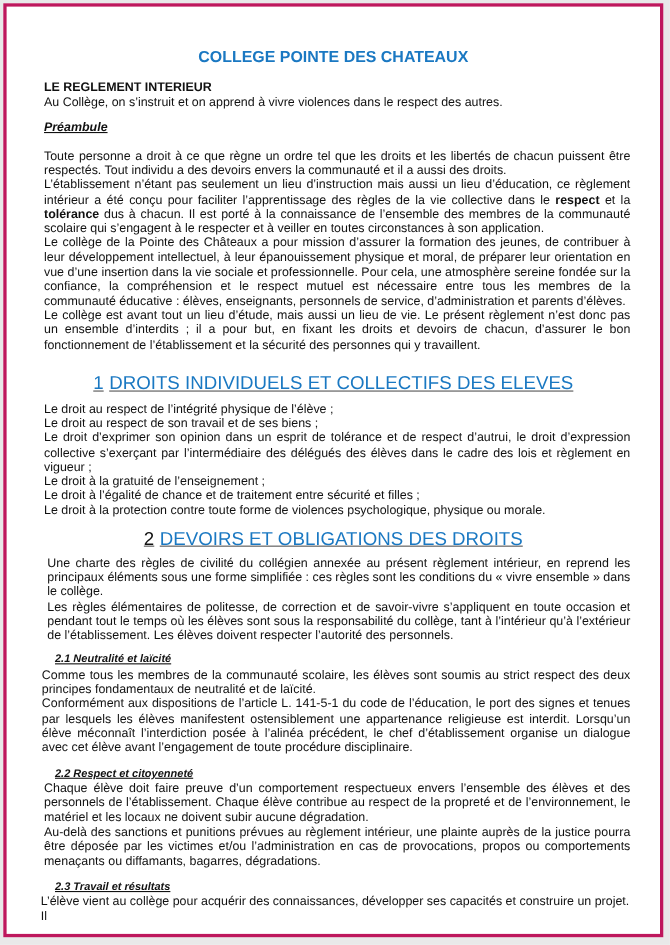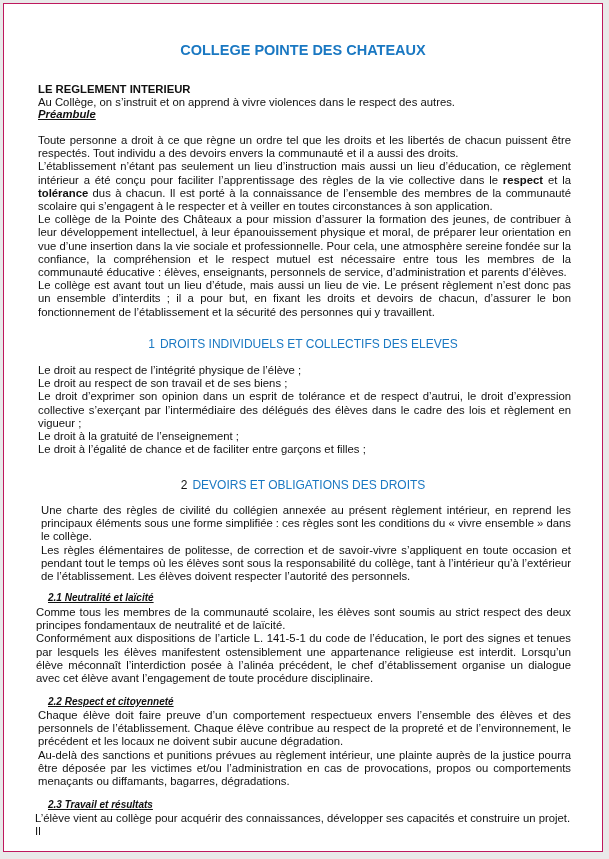--- a/index.html
+++ b/index.html
@@ -2,52 +2,52 @@
 <html><head>
 <meta charset="utf-8">
 <style>
   html, body { margin:0; padding:0; }
   body {
     width:609px; height:859px; background:#e9e9e9; overflow:hidden;
     font-family:"Liberation Sans", sans-serif; color:#111;
   }
   .page {
     position:absolute; left:3px; top:3px; width:600px; height:849px;
-    background:#fff; border:1px solid #be185d; box-sizing:border-box;
+    background:#fff; border:3px solid #be185d; box-sizing:border-box;
   }
   .title {
     position:absolute; left:0; right:0; top:38px; text-align:center;
     font-weight:bold; font-size:14.5px; color:#1a78c2;
   }
   .block { position:absolute; left:34px; width:533px; font-size:11.3px; line-height:13.2px; }
   .just { text-align:justify; }
   .h-bold { font-weight:bold; }
   .pre { font-weight:bold; font-style:italic; text-decoration:underline; }
   .sec {
-    position:absolute; left:0; right:0; text-align:center; font-size:12px;
-    text-decoration-color:#555;
+    position:absolute; left:0; right:0; text-align:center; font-size:17px;
+    text-decoration:underline; text-decoration-color:#555;
   }
   .sec .num { color:#1a78c2; margin-right:5px; }
   .sec .num.dark { color:#111; }
   .sec .lbl { color:#1a78c2; }
   .sub {
     position:absolute; left:44px; font-size:10px; font-weight:bold; font-style:italic;
     text-decoration:underline;
     text-align:center;
   }
   p { margin:0; }
 </style>
 </head>
 <body>
 
 <div class="page">
 
   <div class="title">COLLEGE POINTE DES CHATEAUX</div>
 
-  <div class="block" style="top:68px;margin-top:11px;">
+  <div class="block" style="top:68px;">
     <p class="h-bold">LE REGLEMENT INTERIEUR</p>
     <p>Au Collège, on s’instruit et on apprend à vivre violences dans le respect des autres.</p>
   </div>
 
   <div class="block pre" style="top:104px;">Préambule</div>
 
   <div class="block just" style="top:130px;">
     <p>Toute personne a droit à ce que règne un ordre tel que les droits et les libertés de chacun puissent être respectés. Tout individu a des devoirs envers la communauté et il a aussi des droits.</p>
     <p><span>L’établissement n’étant pas seulement un lieu d’instruction mais aussi un lieu d’éducation, ce règlement intérieur a été conçu pour faciliter l’apprentissage des règles de la vie collective dans le </span><b>respect</b><span> et la </span><b>tolérance</b><span> dus à chacun. Il est porté à la connaissance de l’ensemble des membres de la communauté scolaire qui s’engagent à le respecter et à veiller en toutes circonstances à son application.</span></p>
     <p>Le collège de la Pointe des Châteaux a pour mission d’assurer la formation des jeunes, de contribuer à leur développement intellectuel, à leur épanouissement physique et moral, de préparer leur orientation en vue d’une insertion dans la vie sociale et professionnelle. Pour cela, une atmosphère sereine fondée sur la confiance, la compréhension et le respect mutuel est nécessaire entre tous les membres de la communauté éducative : élèves, enseignants, personnels de service, d’administration et parents d’élèves.</p>
@@ -56,41 +56,42 @@
 
   <div class="sec" style="top:333px;">
     <span class="num">1</span><span class="lbl">DROITS INDIVIDUELS ET COLLECTIFS DES ELEVES</span>
   </div>
 
   <div class="block" style="top:360px;">
     <p>Le droit au respect de l’intégrité physique de l’élève ;</p>
     <p>Le droit au respect de son travail et de ses biens ;</p>
     <p class="just">Le droit d’exprimer son opinion dans un esprit de tolérance et de respect d’autrui, le droit d’expression collective s’exerçant par l’intermédiaire des délégués des élèves dans le cadre des lois et règlement en vigueur ;</p>
     <p>Le droit à la gratuité de l’enseignement ;</p>
-    <p>Le droit à l’égalité de chance et de faciliter entre garçons et filles ;</p>
+    <p>Le droit à l’égalité de chance et de traitement entre sécurité et filles ;</p>
+    <p>Le droit à la protection contre toute forme de violences psychologique, physique ou morale.</p>
   </div>
 
   <div class="sec" style="top:474px;">
     <span class="num dark">2</span><span class="lbl">DEVOIRS ET OBLIGATIONS DES DROITS</span>
   </div>
 
   <div class="block just" style="top:500px;left:37px;width:530px;">
     <p>Une charte des règles de civilité du collégien annexée au présent règlement intérieur, en reprend les principaux éléments sous une forme simplifiée : ces règles sont les conditions du « vivre ensemble » dans le collège.</p>
     <p>Les règles élémentaires de politesse, de correction et de savoir-vivre s’appliquent en toute occasion et pendant tout le temps où les élèves sont sous la responsabilité du collège, tant à l’intérieur qu’à l’extérieur de l’établissement. Les élèves doivent respecter l’autorité des personnels.</p>
   </div>
 
   <div class="sub" style="top:588px;">2.1 Neutralité et laïcité</div>
   <div class="block just" style="top:602px;left:32px;width:535px;">
     <p>Comme tous les membres de la communauté scolaire, les élèves sont soumis au strict respect des deux principes fondamentaux de neutralité et de laïcité.</p>
     <p>Conformément aux dispositions de l’article L. 141-5-1 du code de l’éducation, le port des signes et tenues par lesquels les élèves manifestent ostensiblement une appartenance religieuse est interdit. Lorsqu’un élève méconnaît l’interdiction posée à l’alinéa précédent, le chef d’établissement organise un dialogue avec cet élève avant l’engagement de toute procédure disciplinaire.</p>
   </div>
 
   <div class="sub" style="top:692px;">2.2 Respect et citoyenneté</div>
   <div class="block just" style="top:705px;">
-    <p>Chaque élève doit faire preuve d’un comportement respectueux envers l’ensemble des élèves et des personnels de l’établissement. Chaque élève contribue au respect de la propreté et de l’environnement, le précédent et les locaux ne doivent subir aucune dégradation.</p>
+    <p>Chaque élève doit faire preuve d’un comportement respectueux envers l’ensemble des élèves et des personnels de l’établissement. Chaque élève contribue au respect de la propreté et de l’environnement, le matériel et les locaux ne doivent subir aucune dégradation.</p>
     <p>Au-delà des sanctions et punitions prévues au règlement intérieur, une plainte auprès de la justice pourra être déposée par les victimes et/ou l’administration en cas de provocations, propos ou comportements menaçants ou diffamants, bagarres, dégradations.</p>
   </div>
 
   <div class="sub" style="top:795px;">2.3 Travail et résultats</div>
   <div class="block" style="top:808px;left:31px;width:540px;">
     <p>L’élève vient au collège pour acquérir des connaissances, développer ses capacités et construire un projet. Il</p>
   </div>
 
 </div>
 

